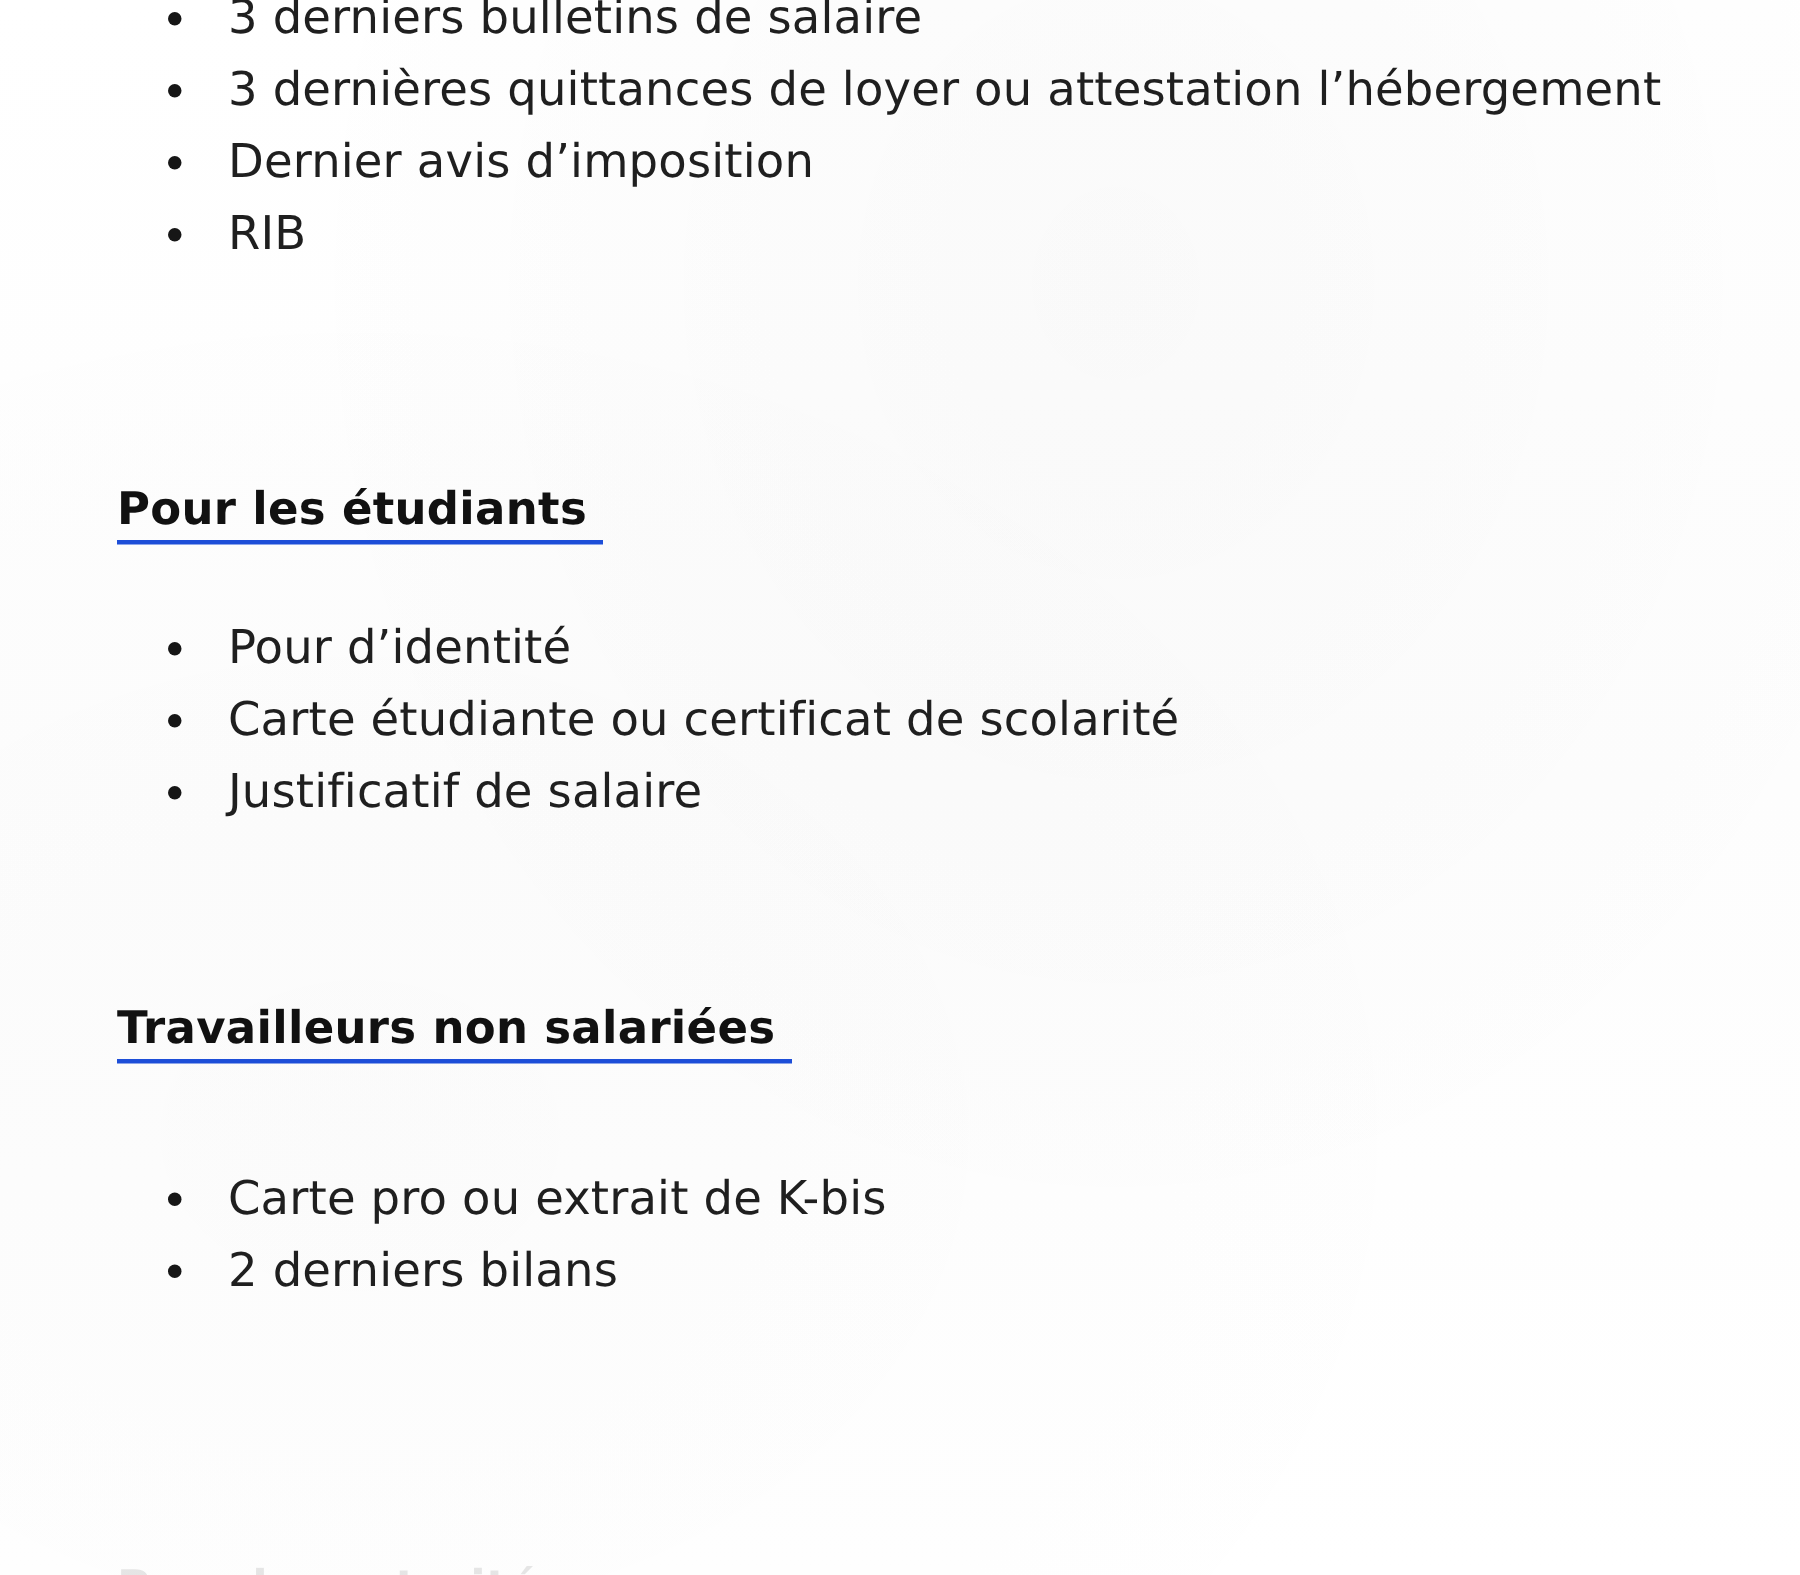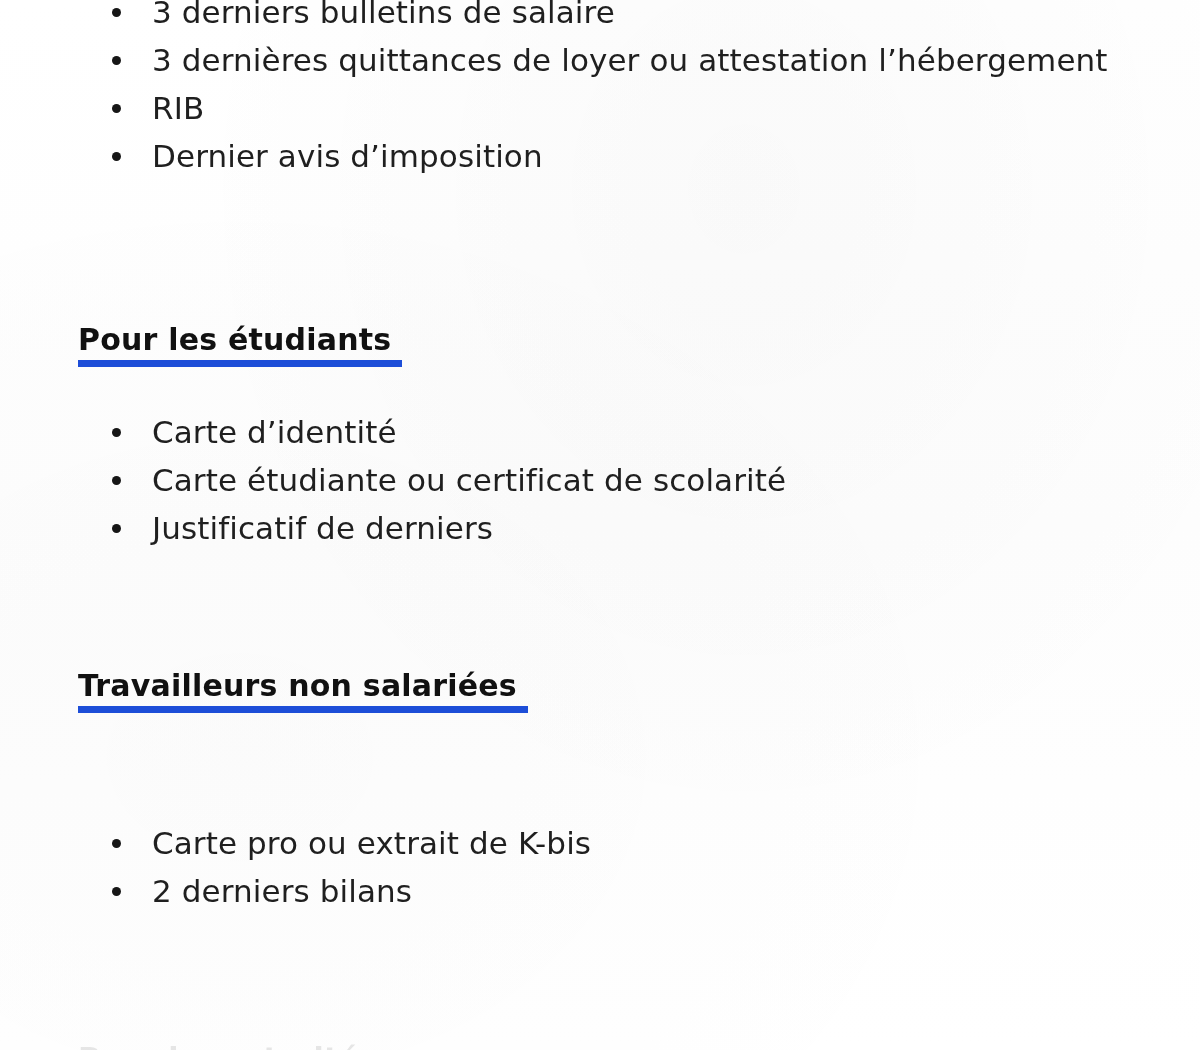--- a/index.html
+++ b/index.html
@@ -73,37 +73,37 @@
     height: 9px;
     margin-top: -4px;
     background: #161616;
     border-radius: 50%;
     display: block;
   }
 
   
   .list-salaried  { top: -12px; }
   .list-students  { top: 408px; }
-  .list-selfemp   { top: 775px; margin-top: 44px; }
+  .list-selfemp   { top: 775px; }
 
   
   .section-heading {
     position: absolute;
     left: 78px;
     margin: 0;
     font-size: 30px;
     font-weight: 700;
     letter-spacing: 0.2px;
     color: #111111;
     white-space: pre;
   }
 
   .section-heading .heading-text {
     display: inline-block;
-    border-bottom: 7px solid #1d4ed8;
+    border-bottom: 3px solid #1d4ed8;
     padding-bottom: 3px;
   }
 
   .heading-students { top: 322px; }
   .heading-selfemp  { top: 668px; }
 
   
   .heading-clipped {
     position: absolute;
     left: 78px;
@@ -129,42 +129,42 @@
       <li class="bullet-item">
         <span class="bullet-dot"></span>
         <span>3 derniers bulletins de salaire</span>
       </li>
       <li class="bullet-item">
         <span class="bullet-dot"></span>
         <span>3 dernières quittances de loyer ou attestation l’hébergement</span>
       </li>
       <li class="bullet-item">
         <span class="bullet-dot"></span>
-        <span>RIB</span>
+        <span>Dernier avis d’imposition</span>
       </li>
       <li class="bullet-item">
         <span class="bullet-dot"></span>
-        <span>Dernier avis d’imposition</span>
+        <span>RIB</span>
       </li>
     </ul>
 
     <h2 class="section-heading heading-students"><span class="heading-text">Pour les étudiants </span></h2>
 
     <ul class="bullet-list list-students">
       <li class="bullet-item">
         <span class="bullet-dot"></span>
-        <span>Carte d’identité</span>
+        <span>Pour d’identité</span>
       </li>
       <li class="bullet-item">
         <span class="bullet-dot"></span>
         <span>Carte étudiante ou certificat de scolarité</span>
       </li>
       <li class="bullet-item">
         <span class="bullet-dot"></span>
-        <span>Justificatif de derniers</span>
+        <span>Justificatif de salaire</span>
       </li>
     </ul>
 
     <h2 class="section-heading heading-selfemp"><span class="heading-text">Travailleurs non salariées </span></h2>
 
     <ul class="bullet-list list-selfemp">
       <li class="bullet-item">
         <span class="bullet-dot"></span>
         <span>Carte pro ou extrait de K-bis</span>
       </li>

